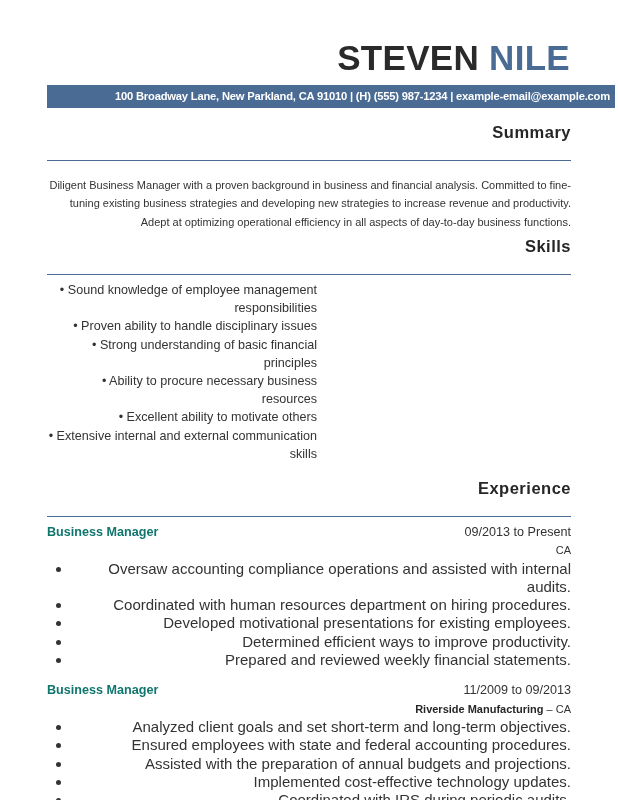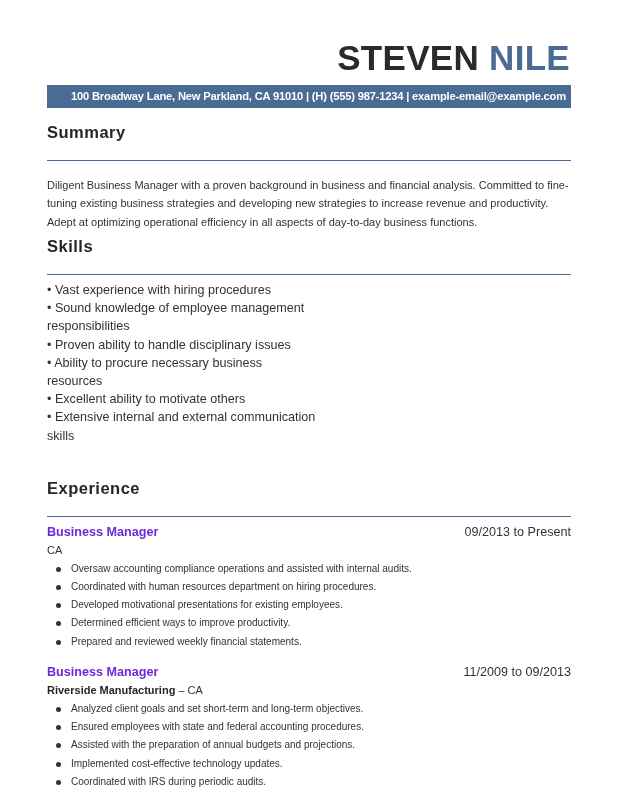--- a/index.html
+++ b/index.html
@@ -1,50 +1,50 @@
 <!DOCTYPE html>
 <html><head>
   <meta charset="utf-8">
   <style>
-    * { margin: 0; padding: 0; box-sizing: border-box; }
+    * { margin: 0; padding: 0; box-sizing: border-box; text-align: right; }
     html, body { width: 618px; height: 800px; background: #ffffff; overflow: hidden; }
     body { font-family: "Liberation Sans", sans-serif; color: #2e2e2e; position: relative; }
 
     .header-name {
       position: absolute; right: 48px; top: 38px;
       font-size: 35px; font-weight: bold; letter-spacing: 0.3px; line-height: 40px;
       color: #2a2a2a;
     }
     .header-name .last { color: #4a6b94; }
 
     .contact-bar {
-      position: absolute; left: 47px; top: 85px; width: 524px; height: 23px;
+      position: absolute; left: 47px; top: 85px; width: 568px; height: 23px;
       background: #4a6b94; color: #ffffff;
       font-size: 11.2px; font-weight: bold; line-height: 23px;
       text-align: right; padding-right: 5px; letter-spacing: -0.2px;
     }
 
     .section { position: absolute; left: 47px; width: 524px; }
     .section-title {
       font-size: 16.5px; font-weight: bold; color: #262626; letter-spacing: 0.5px;
       padding-bottom: 18px; border-bottom: 1.5px solid #4a6b94; line-height: 20px;
     }
     .body-text { font-size: 11px; line-height: 18.3px; color: #333333; margin-top: 15px; }
 
     .skills-list { margin-top: 6px; width: 270px; font-size: 12.6px; line-height: 18.2px; color: #333; }
     .skills-list li { list-style: none; }
 
     .job { margin-top: 6px; }
     .job + .job { margin-top: 12px; }
     .job-head { display: flex; justify-content: space-between; font-size: 12.6px; line-height: 18.3px; }
-    .job-title { font-weight: bold; color: #6d28d9; }
+    .job-title { font-weight: bold; color: #0f766e; }
     .job-dates { color: #333; }
     .job-company { font-size: 11px; line-height: 18.3px; color: #333; }
     .job-company .company { font-weight: bold; color: #262626; }
-    .bullets { margin-top: 0; padding-left: 24px; font-size: 10px; line-height: 18.3px; color: #333; }
+    .bullets { margin-top: 0; padding-left: 24px; font-size: 15px; line-height: 18.3px; color: #333; }
     .bullets li { list-style: none; position: relative; }
     .bullets li::before {
       content: ""; position: absolute; left: -15px; top: 7px;
       width: 5px; height: 5px; border-radius: 50%; background: #333;
     }
   </style>
 </head>
 <body>
 
 <div class="header-name">
@@ -55,23 +55,23 @@
 <div class="contact-bar">100 Broadway Lane, New Parkland, CA 91010 | (H) (555) 987-1234 | example-email@example.com</div>
 
 <section class="section" style="top:122px;">
   <h2 class="section-title">Summary</h2>
   <p class="body-text">Diligent Business Manager with a proven background in business and financial analysis. Committed to fine-tuning existing business strategies and developing new strategies to increase revenue and productivity. Adept at optimizing operational efficiency in all aspects of day-to-day business functions.</p>
 </section>
 
 <section class="section" style="top:236px;">
   <h2 class="section-title">Skills</h2>
   <ul class="skills-list">
-    <li>• Vast experience with hiring procedures</li>
     <li>• Sound knowledge of employee management responsibilities</li>
     <li>• Proven ability to handle disciplinary issues</li>
+    <li style="white-space:pre-wrap;">  • Strong understanding of basic financial principles</li>
     <li>• Ability to procure necessary business resources</li>
     <li>• Excellent ability to motivate others</li>
     <li>• Extensive internal and external communication skills</li>
   </ul>
 </section>
 
 <section class="section" style="top:478px;">
   <h2 class="section-title">Experience</h2>
 
   <div class="job">

